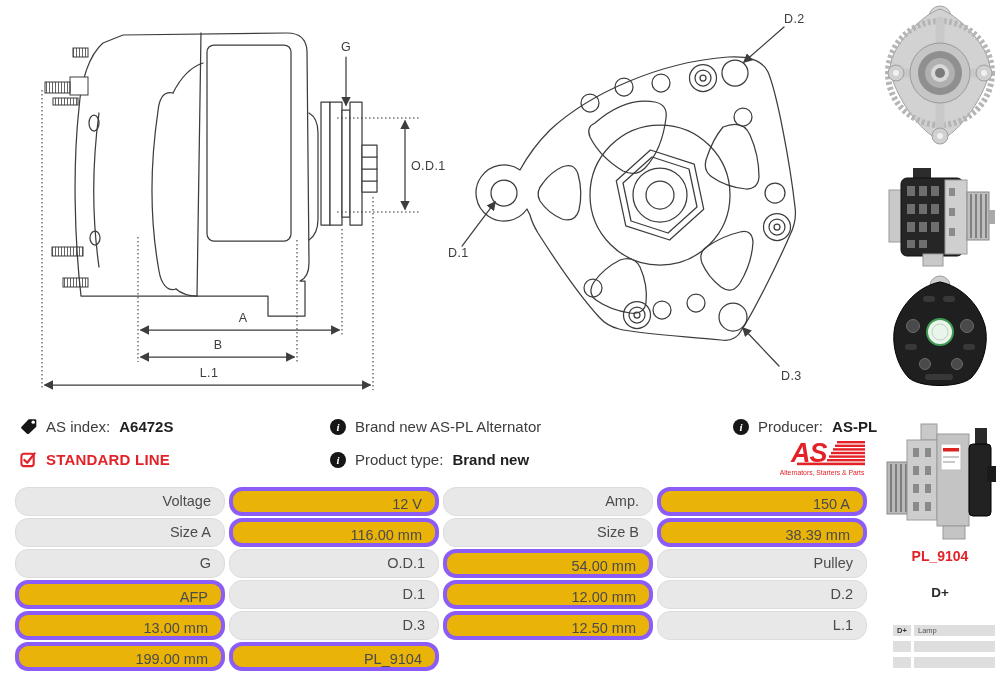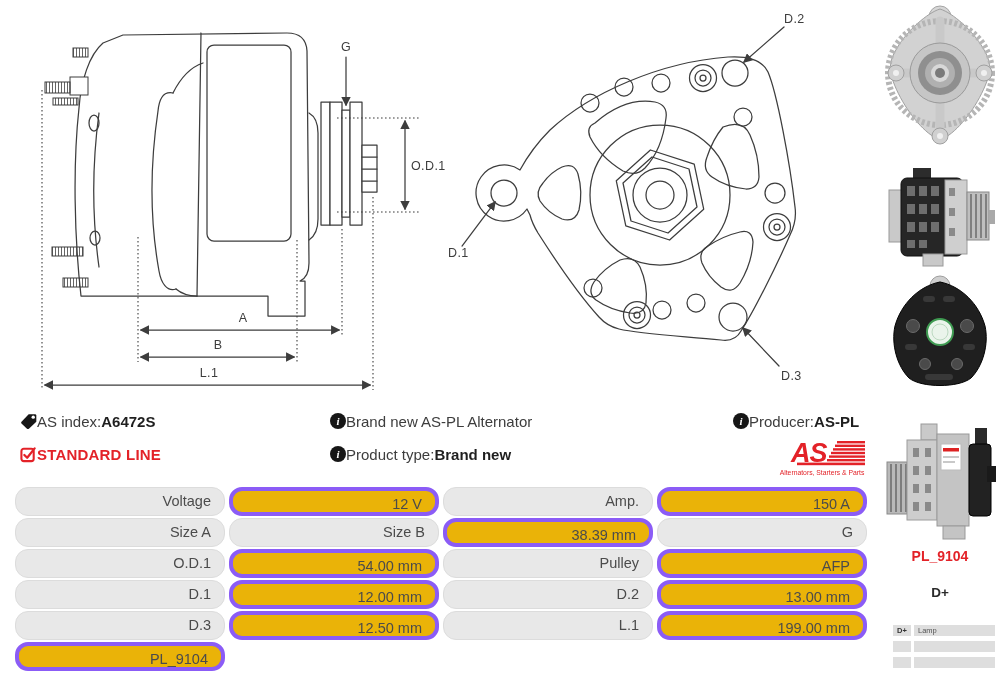--- a/index.html
+++ b/index.html
@@ -23,21 +23,21 @@
   .terminal  { position:absolute; left:883px; top:585px; width:114px; text-align:center;
                font-weight:bold; font-size:13.5px; color:#2b2b2b; }
   .mini-table { position:absolute; left:893px; top:625px; width:102px; }
   .mini-row { display:grid; grid-template-columns:18px 81px; column-gap:3px; margin-bottom:5px; }
   .mini-cell { height:11px; background:#dedede; font-size:7.5px; line-height:11px; color:#555; }
   .mini-cell.c1 { text-align:center; font-weight:bold; color:#333; }
   .mini-cell.c2 { padding-left:4px; }
 
   
   .info-area { position:absolute; left:0; top:405px; width:885px; height:78px; }
-  .inf-row { position:absolute; height:22px; display:flex; align-items:flex-start; 
+  .inf-row { position:absolute; height:22px; display:flex; align-items:flex-end; gap:9px;
              font-size:15px; color:#3d3d3d; white-space:nowrap; }
   .inf-row b { color:#1f1f1f; }
   .std-line { color:#e32228; font-weight:bold; letter-spacing:.2px; }
   .ico { width:17px; height:17px; flex:0 0 auto; display:inline-flex; }
   .info-ico { width:16px; height:16px; border-radius:50%; background:#161616; color:#fff;
               display:inline-flex; align-items:center; justify-content:center;
               font:italic bold 11px "Liberation Serif",serif; flex:0 0 auto; }
   .logo { position:absolute; left:775px; top:33px; }
 
   
@@ -352,20 +352,21 @@
     </div>
   </div>
 
   <div class="spec-table">
     <div class="cell lab">Voltage</div>
     <div class="cell val">12 V</div>
     <div class="cell lab">Amp.</div>
     <div class="cell val">150 A</div>
 
     <div class="cell lab">Size A</div>
+    <div class="cell val">116.00 mm</div>
     <div class="cell lab">Size B</div>
     <div class="cell val">38.39 mm</div>
 
     <div class="cell lab">G</div>
     <div class="cell lab">O.D.1</div>
     <div class="cell val">54.00 mm</div>
 
     <div class="cell lab">Pulley</div>
     <div class="cell val">AFP</div>
     <div class="cell lab">D.1</div>

